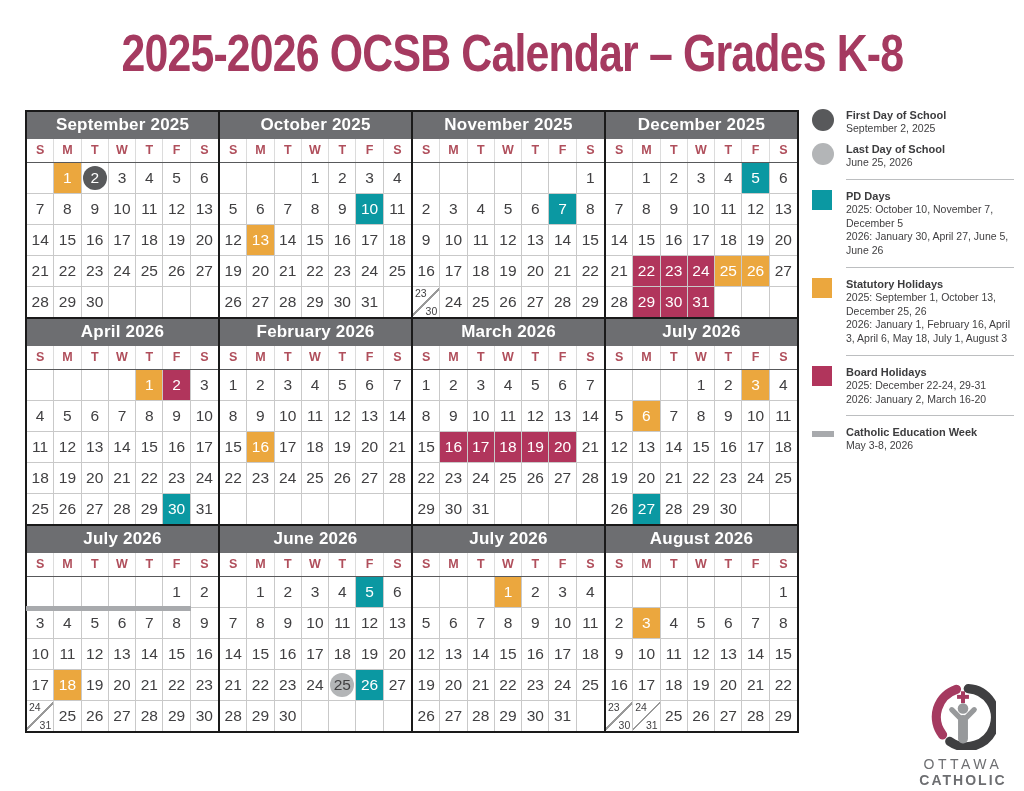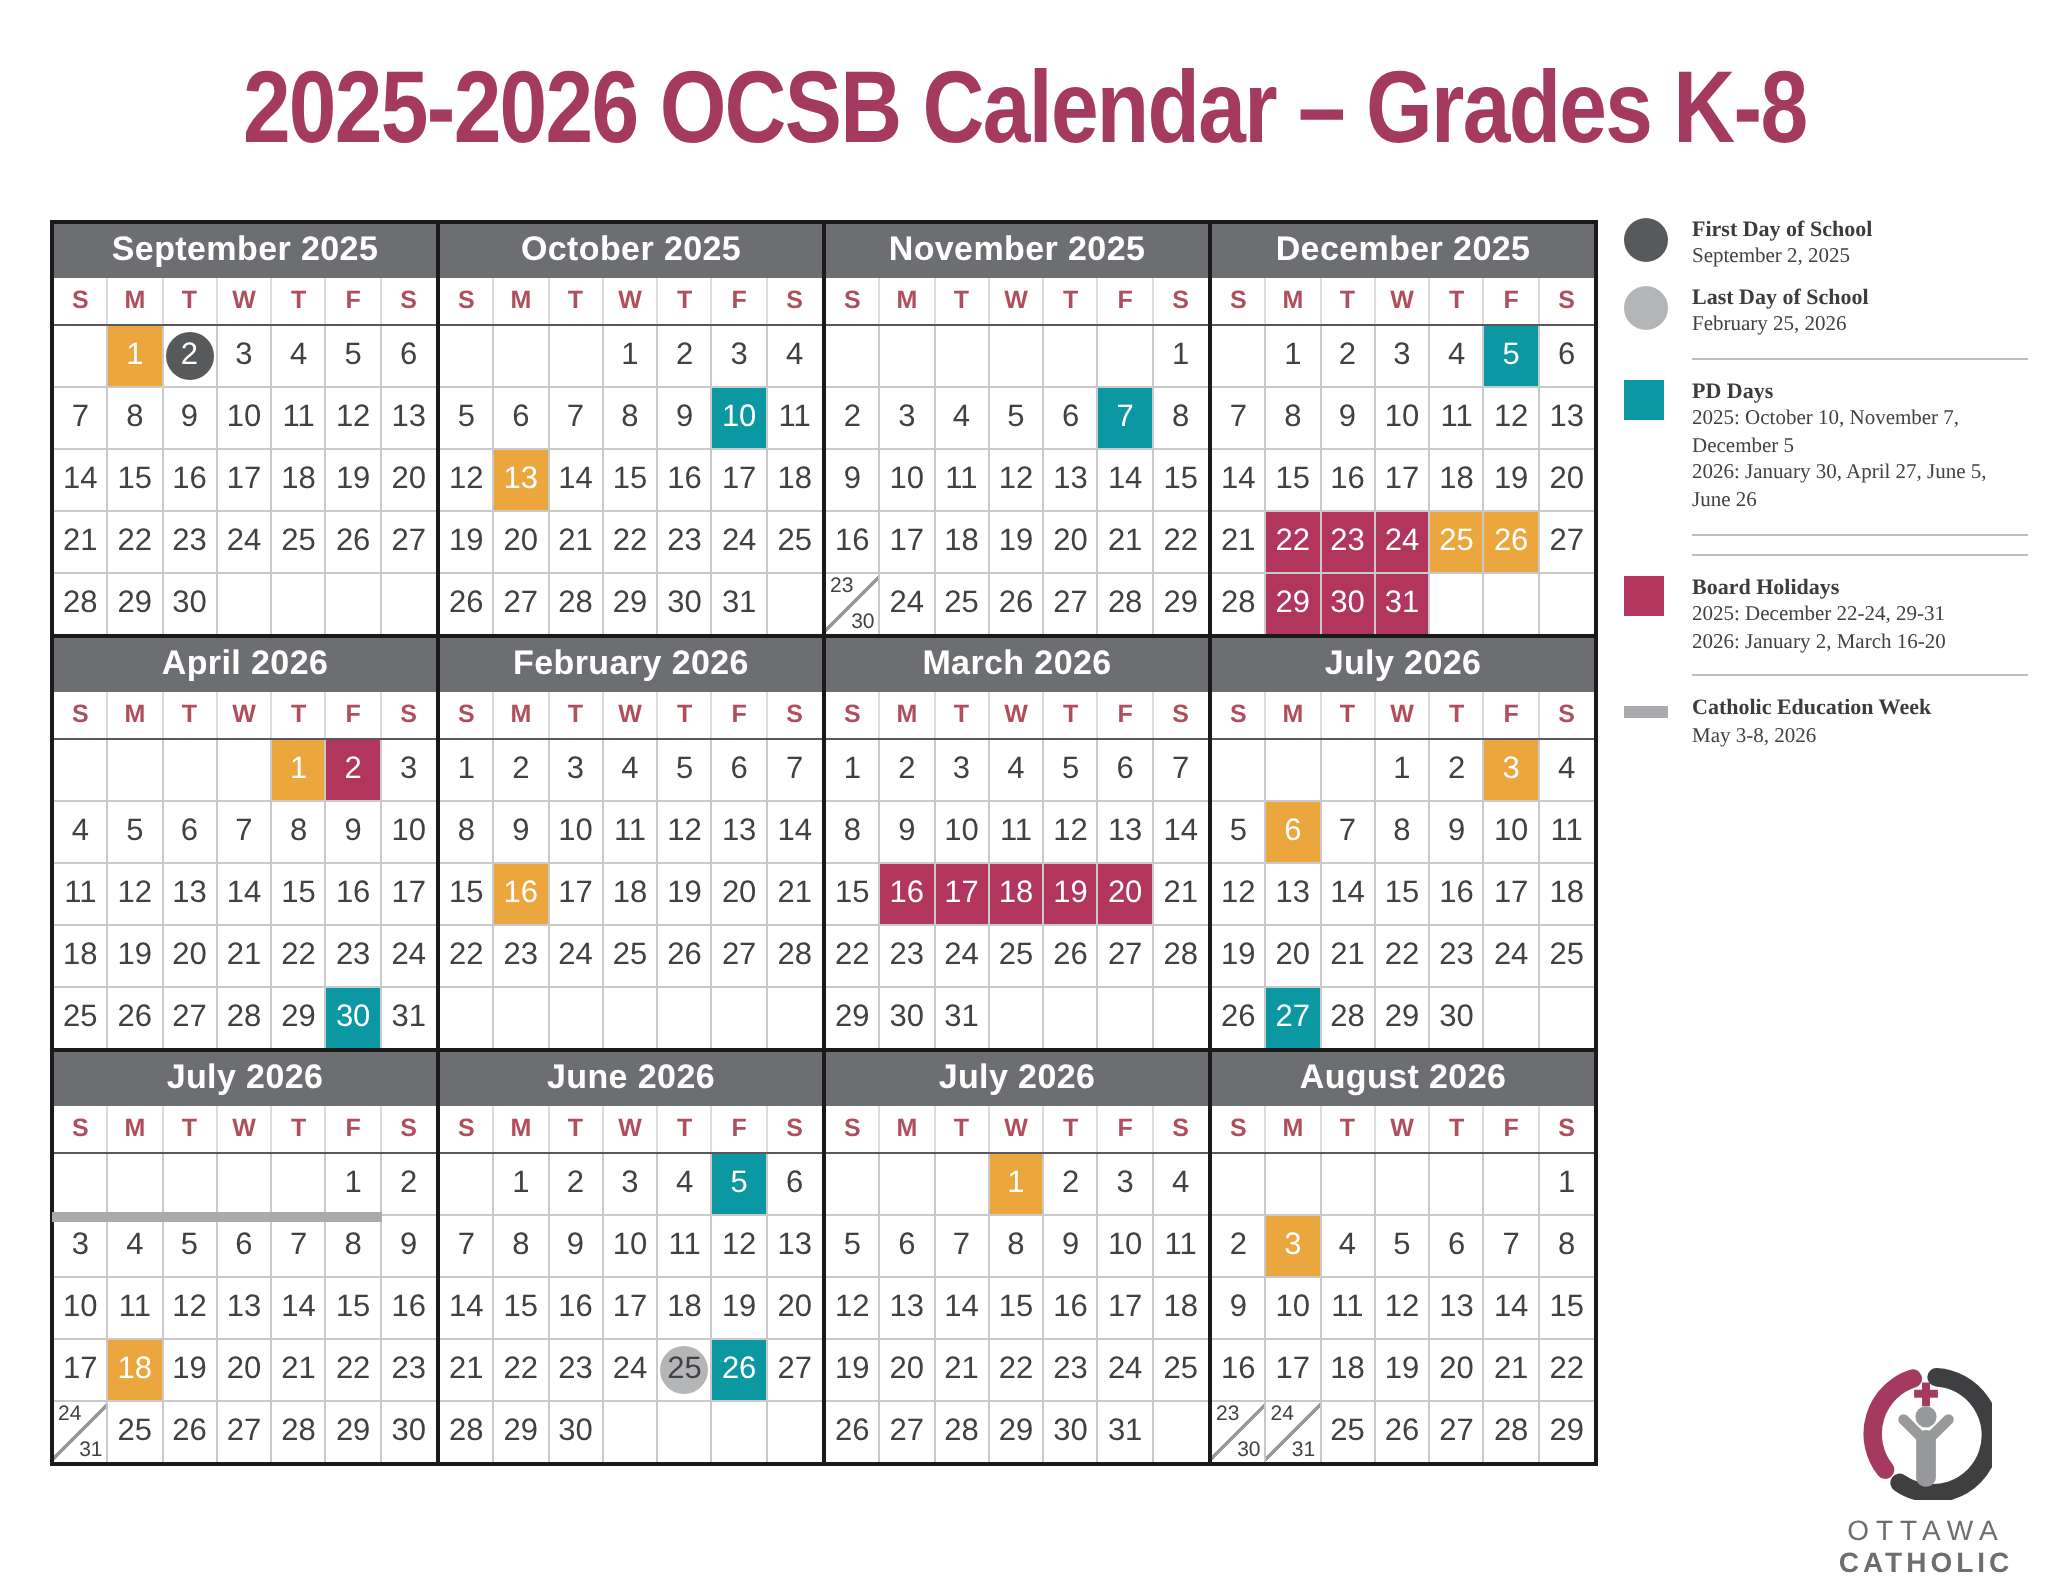--- a/index.html
+++ b/index.html
@@ -55,21 +55,21 @@
   .split { background:linear-gradient(135deg, transparent 47.5%, #999 47.5%, #999 52%, transparent 52%); }
   .split .sp-a { position:absolute; top:0px; left:2px; font-size:10.5px; }
   .split .sp-b { position:absolute; bottom:0px; right:2px; font-size:10.5px; }
 
   .cew::before {
     content:''; position:absolute; top:-2px; left:-1px; right:-1px; height:5px;
     background:#a8aaad; z-index:2;
   }
 
   
-  #legend { position:absolute; left:812px; top:108px; width:202px; color:#414042;font-family:Liberation Serif, serif; }
+  #legend { position:absolute; left:812px; top:108px; width:202px; color:#414042; }
   .lg-item { display:flex; align-items:flex-start; margin-bottom:6px; }
   .lg-icon-col { width:34px; flex:0 0 34px; padding-top:1px; }
   .lg-circle { width:22px; height:22px; border-radius:50%; }
   .lg-square { width:20px; height:20px; }
   .lg-bar { width:22px; height:6px; margin-top:5px; }
   .lg-text { flex:1; font-size:10.5px; line-height:1.3; }
   .lg-title { font-weight:bold; font-size:11px; color:#3c3c3e; }
   .lg-div { border-top:1px solid #bcbec0; margin:9px 0 9px 34px; }
 
   
@@ -1627,35 +1627,45 @@
         <div class="lg-title">First Day of School</div>
         <div>September 2, 2025</div>
       </div>
     </div>
     <div class="lg-item">
       <div class="lg-icon-col">
           <div class="lg-circle" style="background: rgb(179, 181, 183);"></div>
         </div>
       <div class="lg-text">
         <div class="lg-title">Last Day of School</div>
-        <div>February 25, 2026</div>
+        <div>June 25, 2026</div>
       </div>
     </div>
     <div class="lg-div"></div>
     <div class="lg-item">
       <div class="lg-icon-col">
           <div class="lg-square" style="background: rgb(11, 152, 162);"></div>
         </div>
       <div class="lg-text">
         <div class="lg-title">PD Days</div>
         <div>2025: October 10, November 7, December 5</div>
         <div>2026: January 30, April 27, June 5, June 26</div>
       </div>
     </div>
     <div class="lg-div"></div>
+    <div class="lg-item">
+      <div class="lg-icon-col">
+          <div class="lg-square" style="background: rgb(235, 167, 62);"></div>
+        </div>
+      <div class="lg-text">
+        <div class="lg-title">Statutory Holidays</div>
+        <div>2025: September 1, October 13, December 25, 26</div>
+        <div>2026: January 1, February 16, April 3, April 6, May 18, July 1, August 3</div>
+      </div>
+    </div>
     <div class="lg-div"></div>
     <div class="lg-item">
       <div class="lg-icon-col">
           <div class="lg-square" style="background: rgb(177, 53, 92);"></div>
         </div>
       <div class="lg-text">
         <div class="lg-title">Board Holidays</div>
         <div>2025: December 22-24, 29-31</div>
         <div>2026: January 2, March 16-20</div>
       </div>

